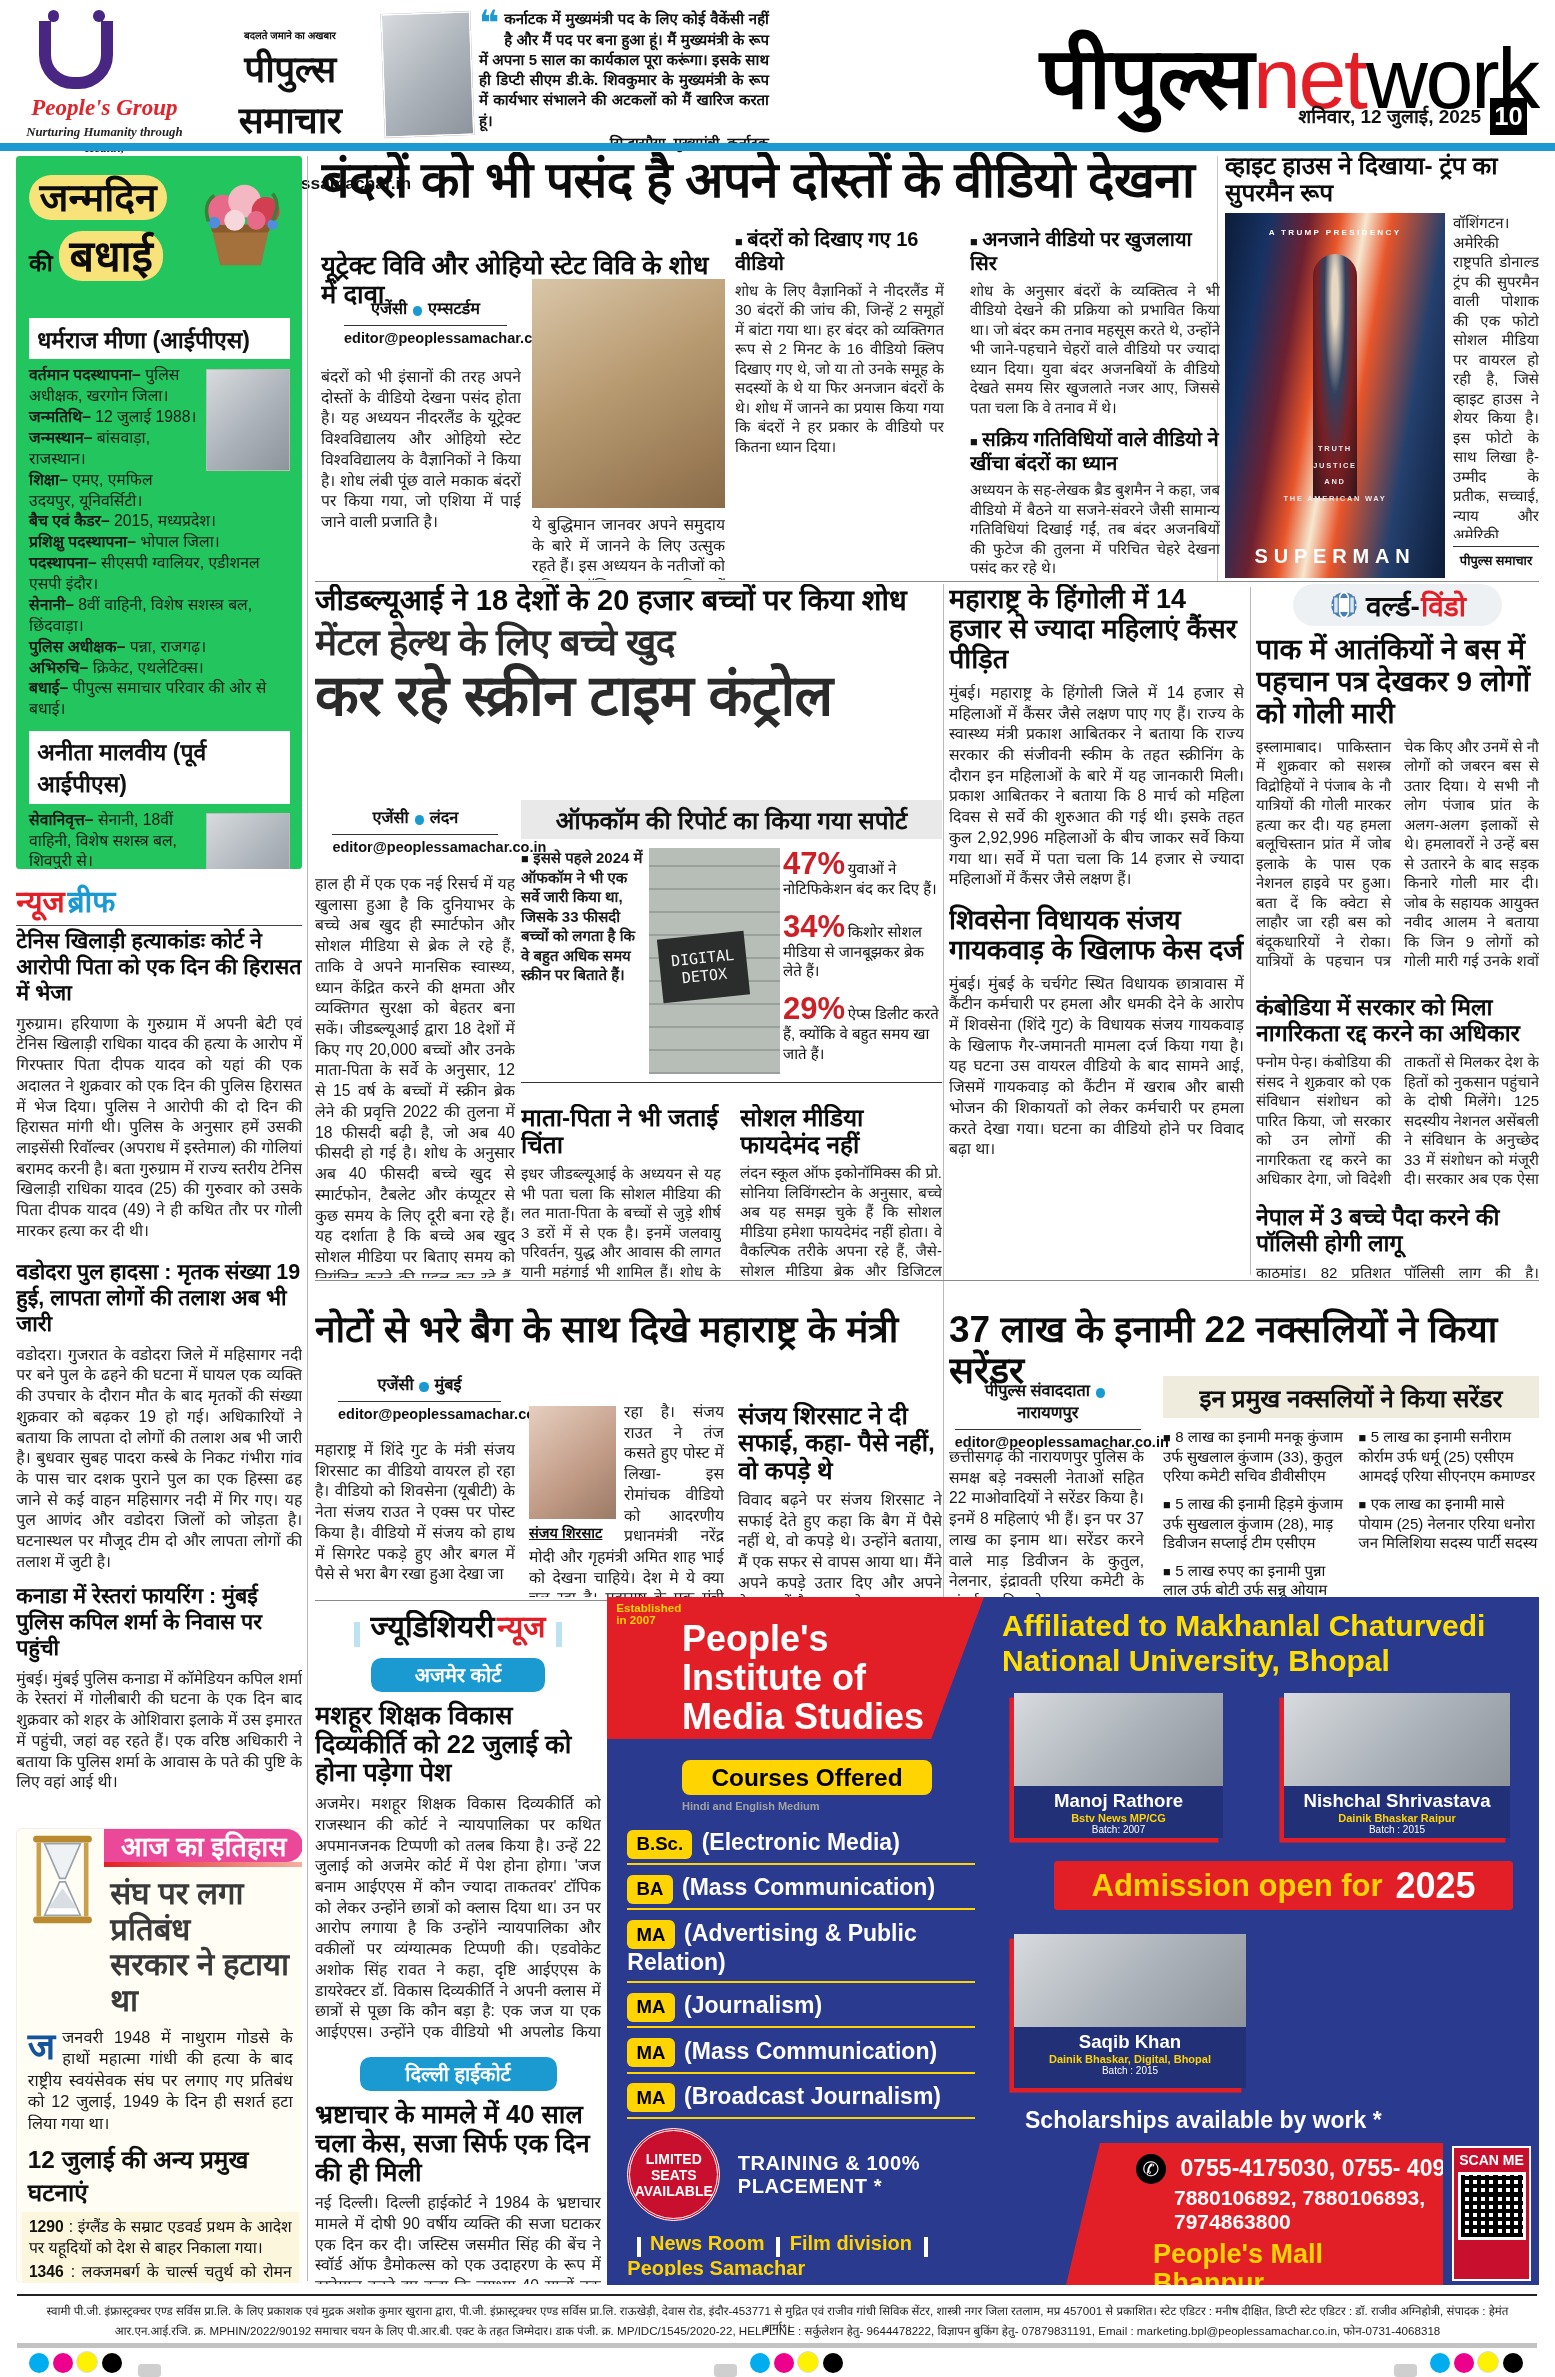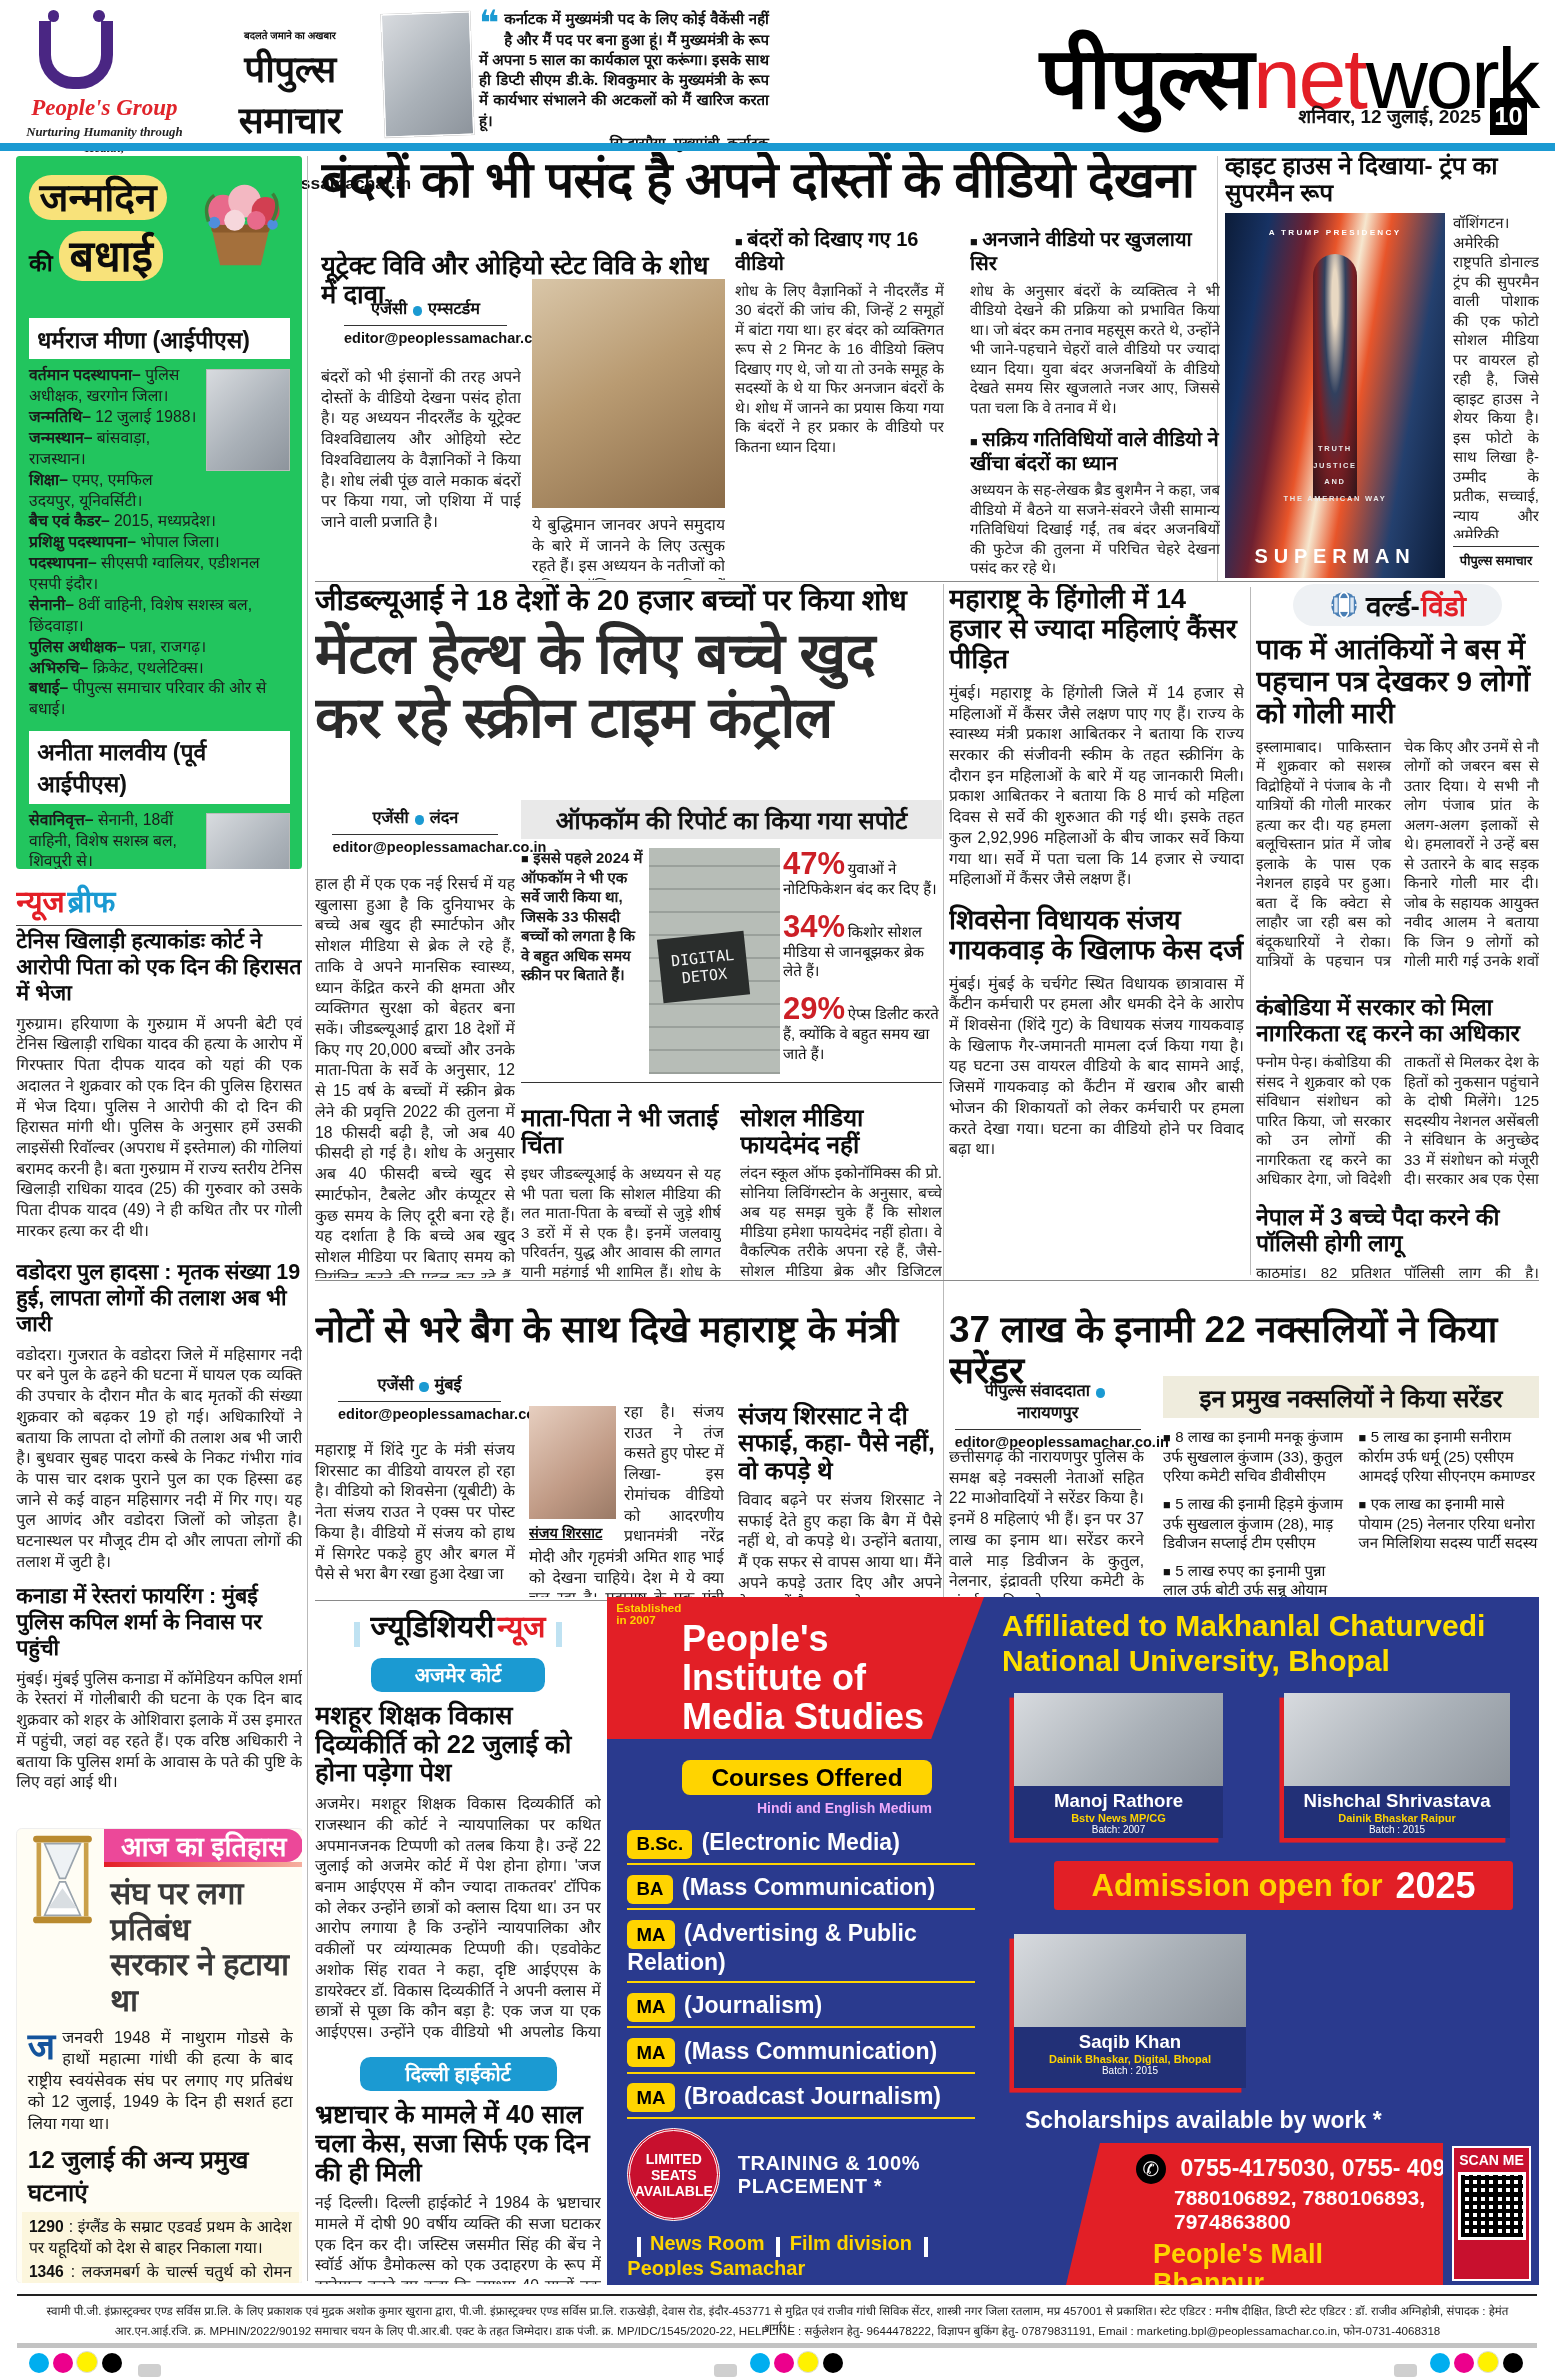--- a/index.html
+++ b/index.html
@@ -263,21 +263,21 @@
         <div>THE AMERICAN WAY</div>
       </div>
       <div style="position:absolute;left:0;bottom:10.5px;width:100%;text-align:center;color:#fff;font-size:20px;letter-spacing:5.8px;font-weight:700;">SUPERMAN</div>
     </div>
     <div class="r small-t" style="left:228px;top:61px;width:86px;height:325px;overflow:hidden;">वॉशिंगटन। अमेरिकी राष्ट्रपति डोनाल्ड ट्रंप की सुपरमैन वाली पोशाक की एक फोटो सोशल मीडिया पर वायरल हो रही है, जिसे व्हाइट हाउस ने शेयर किया है। इस फोटो के साथ लिखा है- उम्मीद के प्रतीक, सच्चाई, न्याय और अमेरिकी तरीका, सुपरमैन ट्रंप। बता दें कि सुपरमैन डीसी कॉमिक्स का प्रतिष्ठ सुपरहीरो है, जो अमेरिकी संस्कृति में सत्य, न्याय और नैतिकता का प्रतीक माना जाता है।</div>
     <div class="r" style="left:228px;top:394px;width:86px;text-align:center;font-weight:800;font-size:12.8px;border-top:1.2px solid #333;padding-top:3.5px;">पीपुल्स समाचार</div>
   </div>
 
   <div class="r" style="left:315px;top:584px;width:627px;height:694px;overflow:hidden;">
     <div class="hl" style="font-size:29px;">जीडब्ल्यूआई ने 18 देशों के 20 हजार बच्चों पर किया शोध</div>
-    <div class="hl" style="font-size:57px;margin-top:5.8px;letter-spacing:-0.6px;color:#2b2b2b;">मेंटल हेल्थ के लिए बच्चे खुद</div>
+    <div class="hl" style="font-size:37px;margin-top:5.8px;letter-spacing:-0.6px;color:#2b2b2b;">मेंटल हेल्थ के लिए बच्चे खुद</div>
     <div class="hl" style="font-size:57px;letter-spacing:-0.6px;color:#2b2b2b;">कर रहे स्क्रीन टाइम कंट्रोल</div>
     <div class="r byline-box" style="left:17.4px;top:222px;width:166px;">
       <span class="ag">एजेंसी</span><span class="dot-blue"></span><span class="ag">लंदन</span>
       <div class="byline-rule"></div>
       <div class="email">editor@peoplessamachar.co.in</div>
     </div>
     <div class="r body-t" style="left:0;top:290px;width:200px;height:404px;overflow:hidden;">हाल ही में एक एक नई रिसर्च में यह खुलासा हुआ है कि दुनियाभर के बच्चे अब खुद ही स्मार्टफोन और सोशल मीडिया से ब्रेक ले रहे हैं, ताकि वे अपने मानसिक स्वास्थ्य, ध्यान केंद्रित करने की क्षमता और व्यक्तिगत सुरक्षा को बेहतर बना सकें। जीडब्ल्यूआई द्वारा 18 देशों में किए गए 20,000 बच्चों और उनके माता-पिता के सर्वे के अनुसार, 12 से 15 वर्ष के बच्चों में स्क्रीन ब्रेक लेने की प्रवृत्ति 2022 की तुलना में 18 फीसदी बढ़ी है, जो अब 40 फीसदी हो गई है। शोध के अनुसार अब 40 फीसदी बच्चे खुद से स्मार्टफोन, टैबलेट और कंप्यूटर से कुछ समय के लिए दूरी बना रहे हैं। यह दर्शाता है कि बच्चे अब खुद सोशल मीडिया पर बिताए समय को नियंत्रित करने की पहल कर रहे हैं, बजाय इसके कि वे केवल माता-पिता की सीमाओं पर निर्भर रहें।</div>
 
     <div class="r" style="left:206px;top:216px;width:421px;height:293px;">
       <div class="of-title" style="height:39px;">ऑफकॉम की रिपोर्ट का किया गया सपोर्ट</div>
@@ -406,21 +406,21 @@
   </div>
 
   <div class="ad r" style="left:607px;top:1597px;width:932px;height:688px;">
     <div class="ad-banner r" style="left:0;top:0;width:377px;height:142px;">
       <div style="position:absolute;left:9.3px;top:4.6px;color:#ffd400;font-size:11.6px;font-weight:700;width:64px;line-height:1.1;">Established in 2007</div>
       <div class="ad-inst" style="position:absolute;left:75px;top:23px;width:273px;">People's Institute of Media Studies</div>
     </div>
     <div class="ad-affil r" style="left:395px;top:10.5px;width:523px;">Affiliated to Makhanlal Chaturvedi National University, Bhopal</div>
 
     <div class="c-pill r" style="left:75px;top:163px;width:250px;height:35px;">Courses Offered</div>
-    <div class="r" style="left:75px;top:203px;width:250px;text-align:right;color:#f0abfc;font-weight:700;font-size:14px;">Hindi and English Medium</div>
+    <div class="r" style="left:75px;top:203px;width:250px;text-align:left;color:#a3a3a3;font-weight:700;font-size:11px;">Hindi and English Medium</div>
 
     <div class="r" style="left:20.3px;top:232px;width:363px;height:447px;overflow:hidden;">
       <div class="c-row"><span class="deg">B.Sc.</span><span class="cname">(Electronic Media)</span></div>
       <div class="c-row"><span class="deg">BA</span><span class="cname">(Mass Communication)</span></div>
       <div class="c-row"><span class="deg">MA</span><span class="cname">(Advertising &amp; Public Relation)</span></div>
       <div class="c-row"><span class="deg">MA</span><span class="cname">(Journalism)</span></div>
       <div class="c-row"><span class="deg">MA</span><span class="cname">(Mass Communication)</span></div>
       <div class="c-row"><span class="deg">MA</span><span class="cname">(Broadcast Journalism)</span></div>
       <div style="display:flex;align-items:center;gap:17.4px;margin-top:4.6px;">
         <div class="limited" style="width:87px;height:87px;flex:0 0 87px;">

